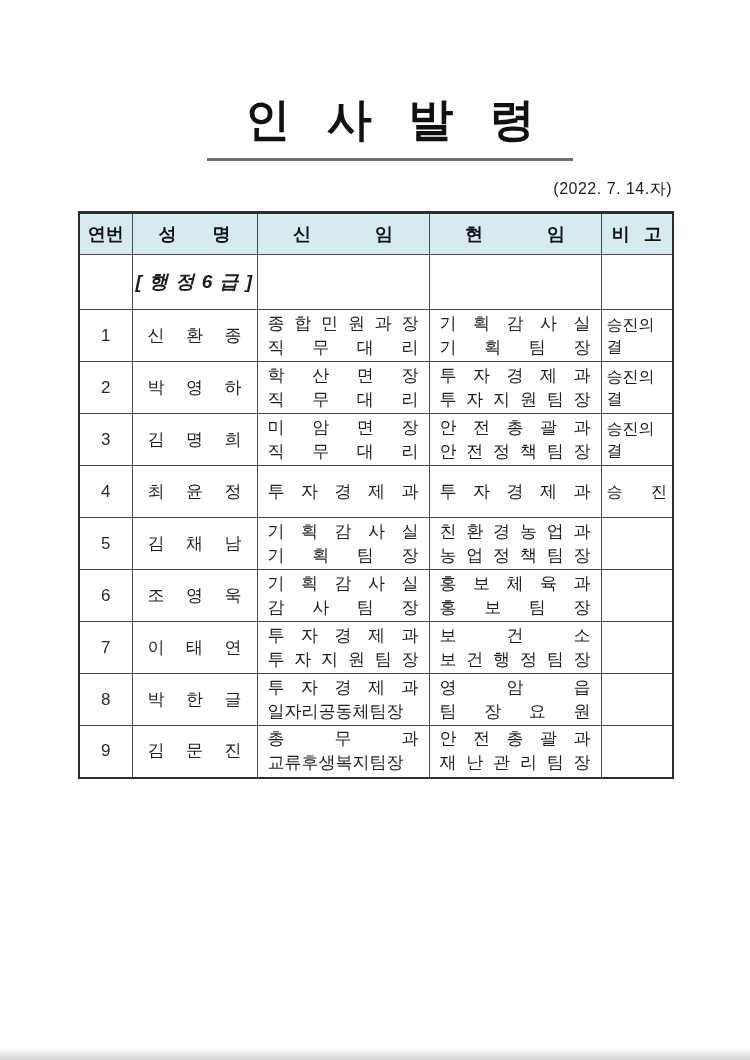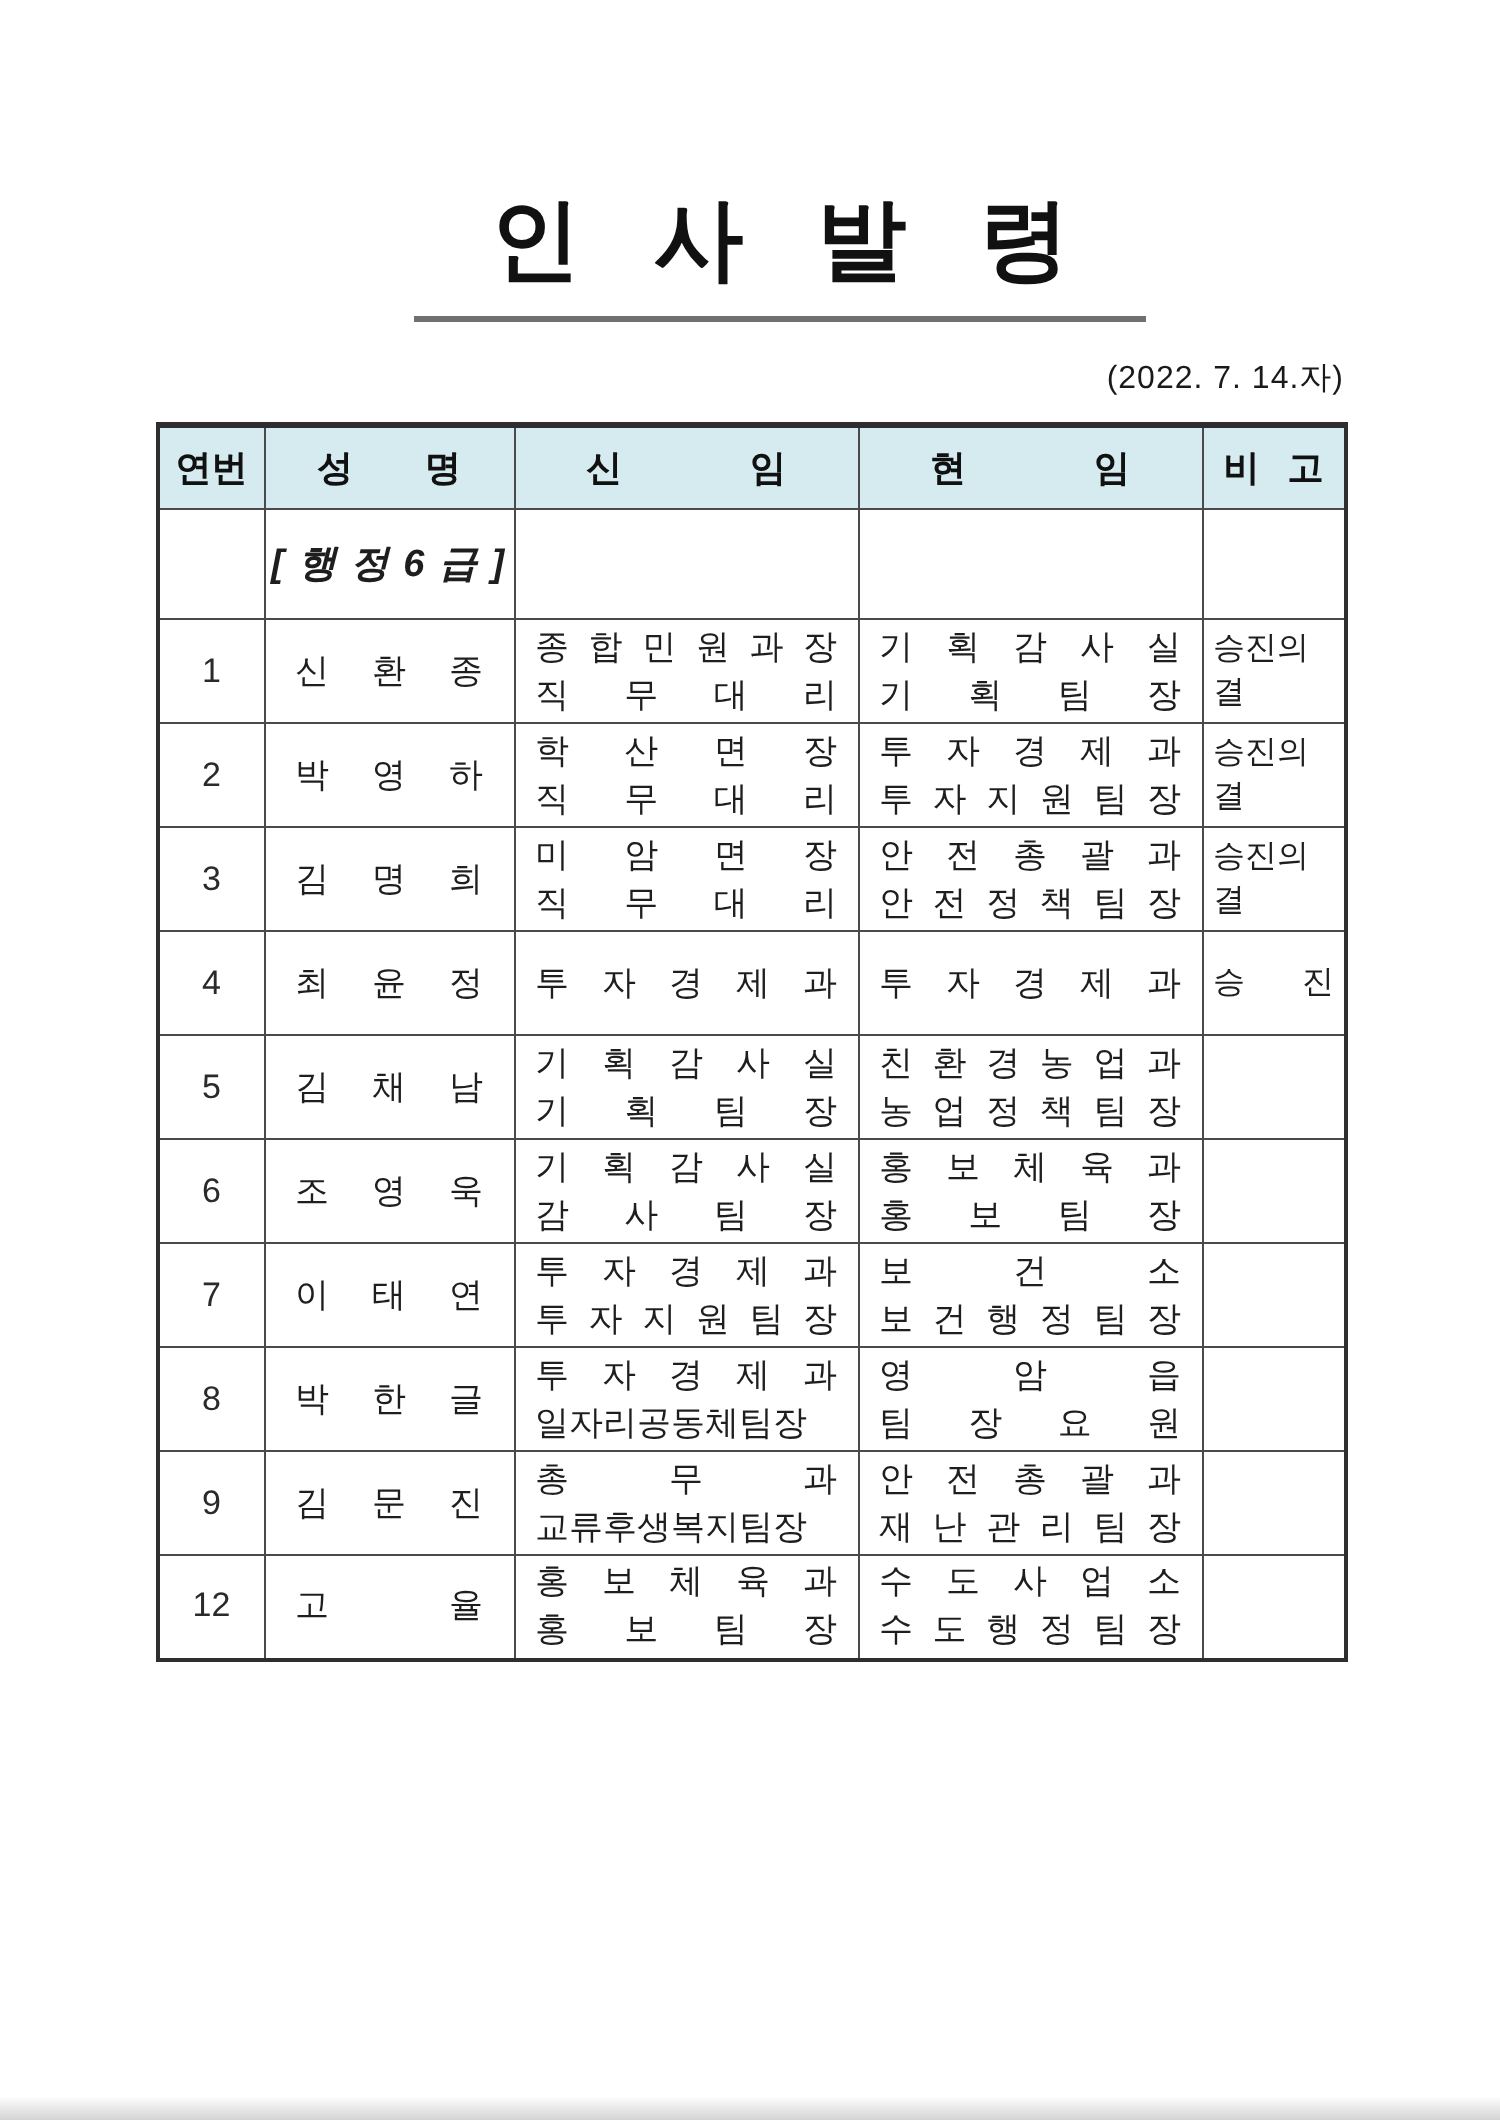--- a/index.html
+++ b/index.html
@@ -330,39 +330,16 @@
         <td>
           <div class="cell-lines">
             <div class="jline">안 전 총 괄 과</div>
             <div class="jline">재 난 관 리 팀 장</div>
           </div>
         </td>
         <td>
           <div class="note-box"></div>
         </td>
       </tr>
-      <tr>
-        <td class="c-no">12</td>
-        <td>
-          <div class="name-box">
-            <div class="jline">고 율</div>
-          </div>
-        </td>
-        <td>
-          <div class="cell-lines">
-            <div class="jline">홍 보 체 육 과</div>
-            <div class="jline">홍 보 팀 장</div>
-          </div>
-        </td>
-        <td>
-          <div class="cell-lines">
-            <div class="jline">수 도 사 업 소</div>
-            <div class="jline">수 도 행 정 팀 장</div>
-          </div>
-        </td>
-        <td>
-          <div class="note-box"></div>
-        </td>
-      </tr>
     </tbody>
 </table>
 
 <div class="scan-shadow"></div>
 
 </body></html>

